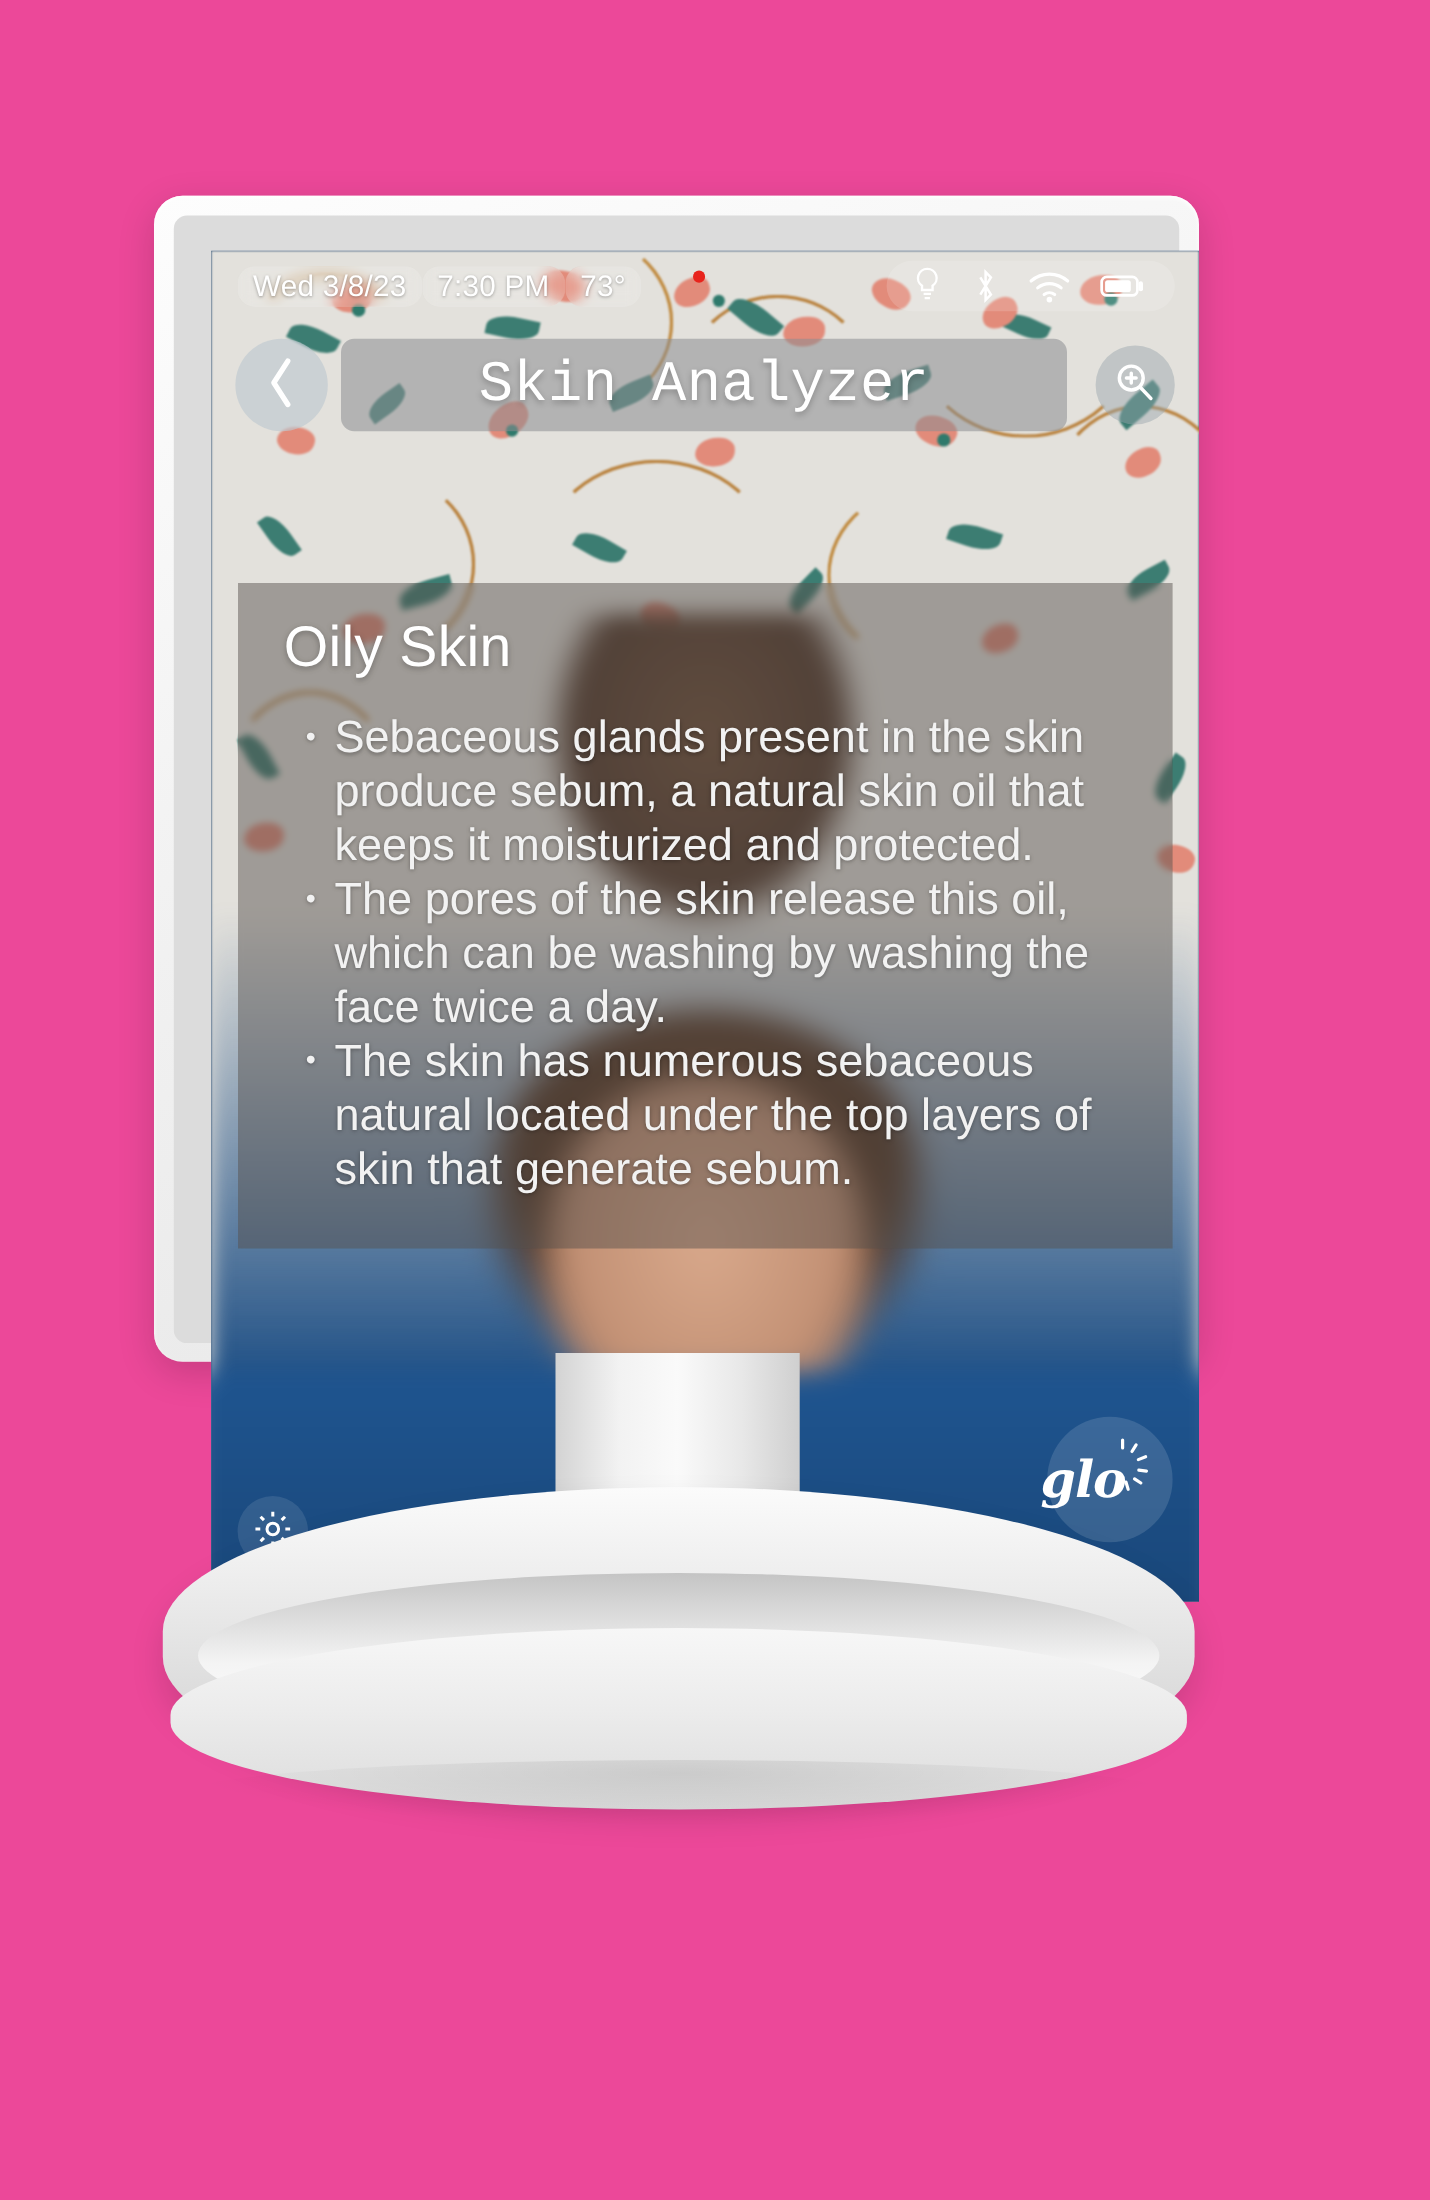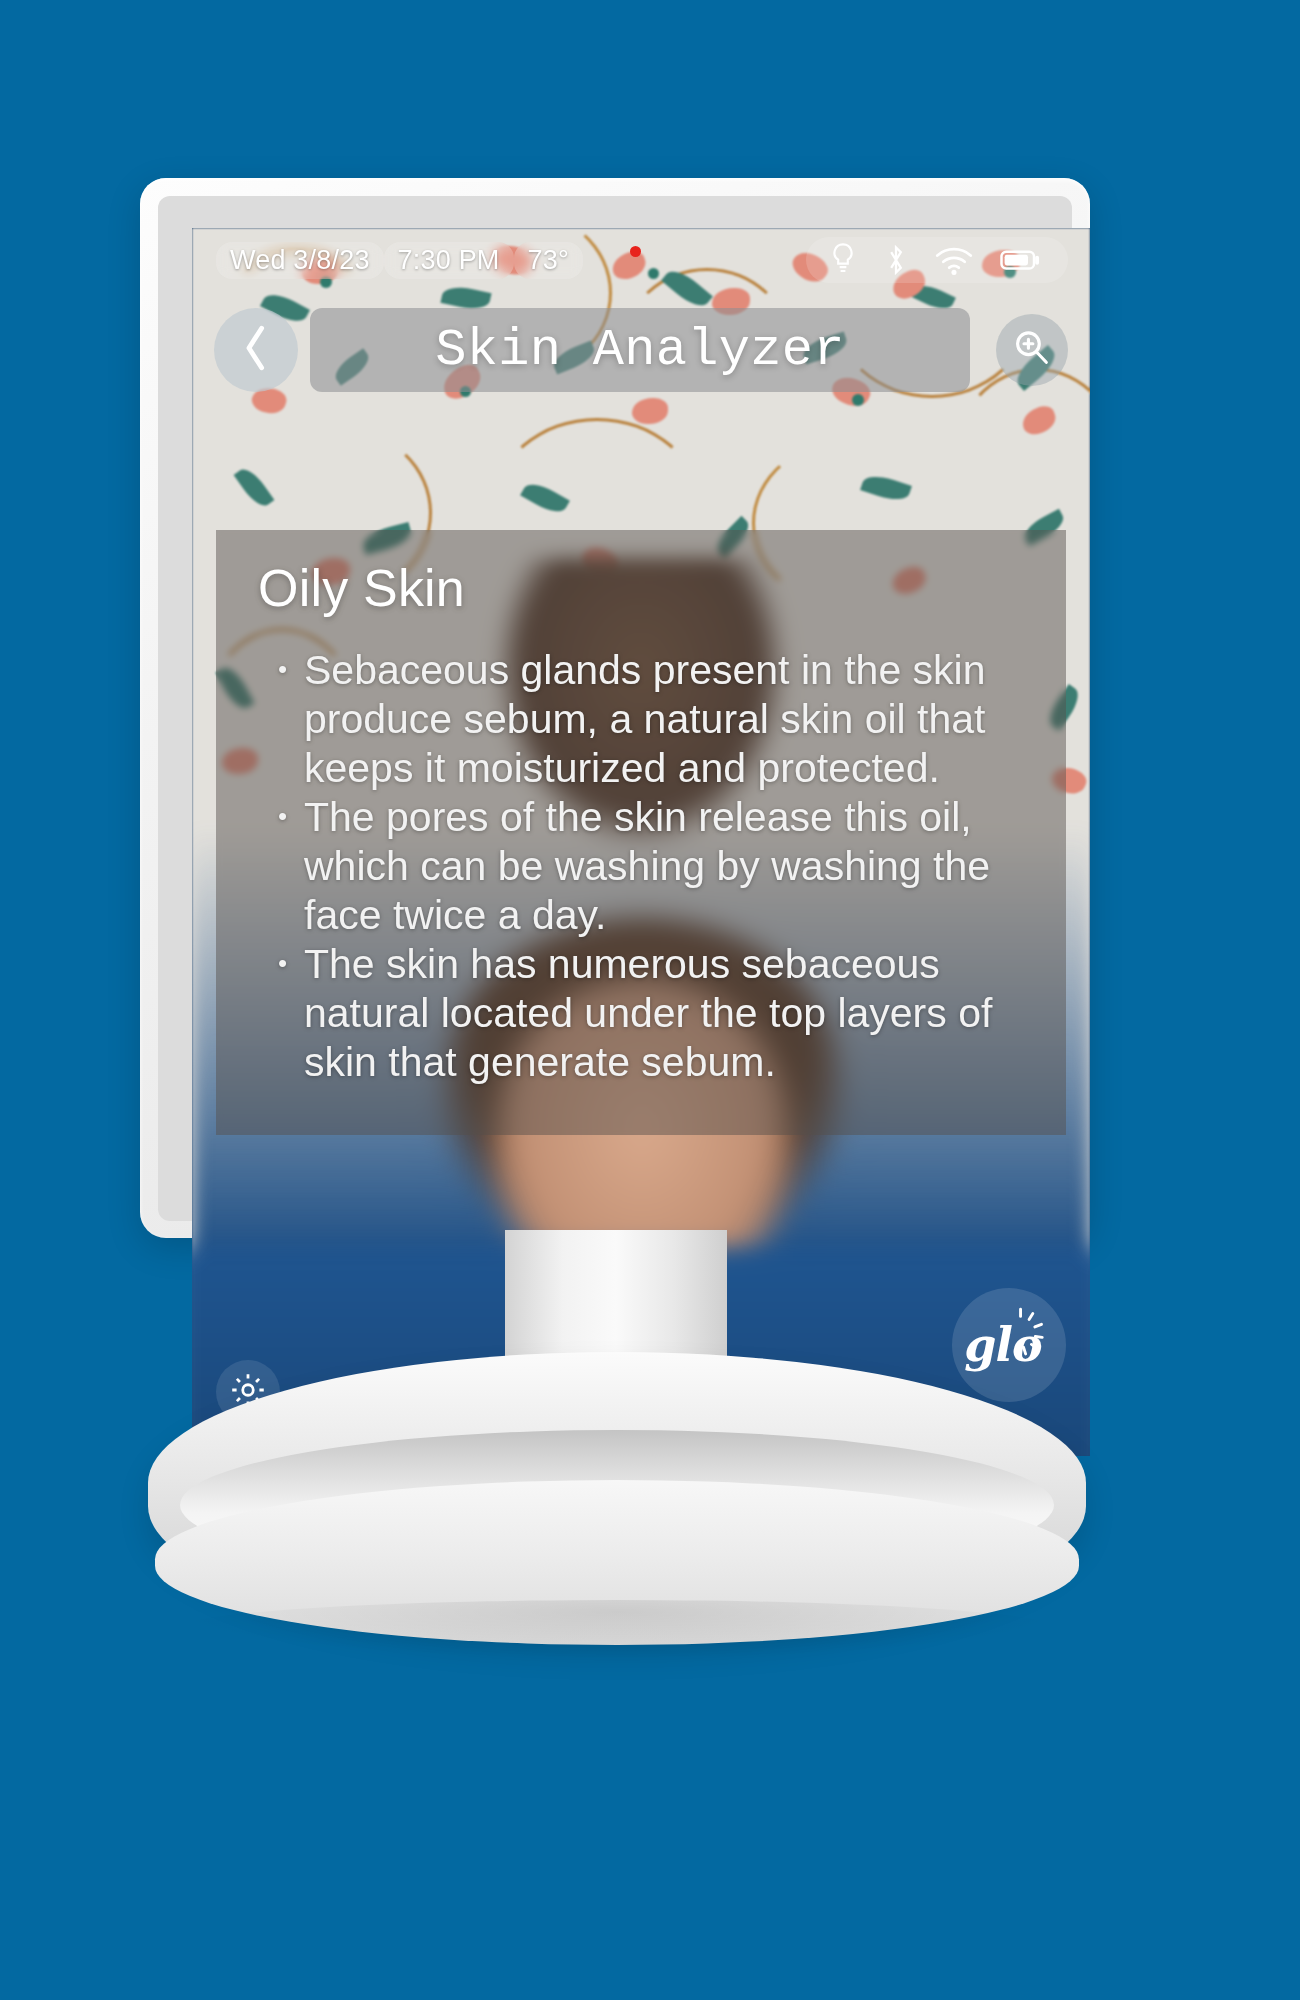--- a/index.html
+++ b/index.html
@@ -1,19 +1,19 @@
 <!DOCTYPE html>
 <html><head>
 <meta charset="utf-8">
 <style>
   * { margin:0; padding:0; box-sizing:border-box; }
   html,body { width:1300px; height:2000px; background:#ffffff; overflow:hidden; }
   body { font-family:"Liberation Sans", sans-serif; }
 
-  #stage { position:relative; width:1300px; height:2000px; background:#0369a1; }
+  #stage { position:relative; width:1300px; height:2000px; background:#ec4899; }
 
   
   .monitor-frame{
     position:absolute; left:140px; top:178px; width:950px; height:1060px;
     border-radius:26px;
     background:linear-gradient(160deg,#fdfdfd 0%,#f3f3f3 40%,#e6e6e6 100%);
     box-shadow:0 10px 34px rgba(0,0,0,.16), inset 0 2px 4px rgba(255,255,255,.9);
   }
   .monitor-inner{
     position:absolute; left:158px; top:196px; width:914px; height:1025px;
@@ -194,21 +194,21 @@
     border-radius:50%; background:rgba(255,255,255,.10);
     display:flex; align-items:center; justify-content:center;
   }
   .power-btn{
     position:absolute; left:50%; transform:translateX(-50%); bottom:28px;
     width:64px; height:64px; display:flex; align-items:center; justify-content:center;
   }
   .logo-btn{
     position:absolute; right:24px; bottom:54px; width:114px; height:114px;
     border-radius:50%; background:rgba(255,255,255,.13);
-    display:flex; align-items:center; justify-content:center;
+    display:flex; align-items:center; justify-content:flex-start;
   }
   .logo-text{
     color:#fff; font-family:"DejaVu Serif", serif; font-style:italic;
     font-size:46px; font-weight:700; letter-spacing:-1px;
     transform:translateX(-6px);
   }
   .rays{ position:absolute; right:18px; top:16px; }
 </style>
 </head>
 <body>

